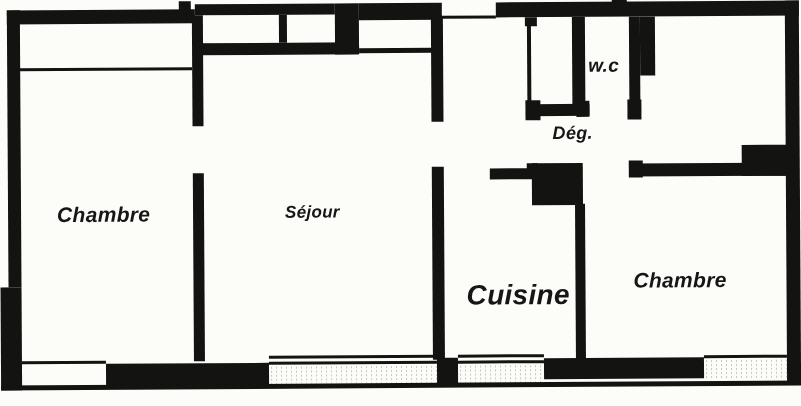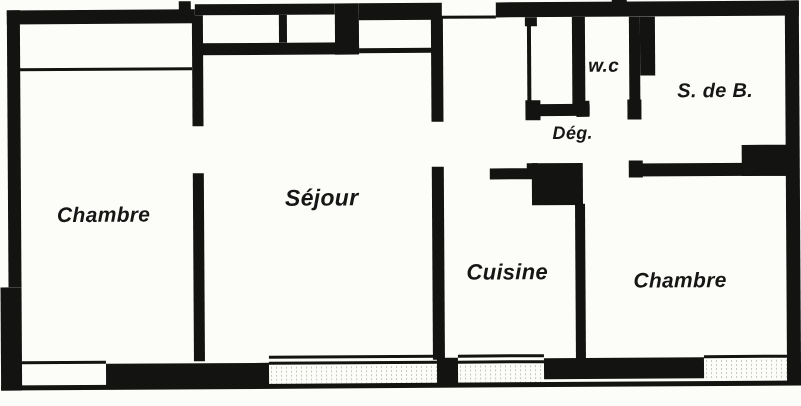--- a/index.html
+++ b/index.html
@@ -86,21 +86,20 @@
     <div class="w" style="left:490px;top:169px;width:43px;height:11px"></div>
     <div class="w" style="left:527px;top:164px;width:11px;height:7px"></div>
     <div class="w" style="left:532px;top:164px;width:51px;height:42px"></div>
     <div class="w" style="left:575px;top:205px;width:10px;height:155px"></div>
 
     <div class="w" style="left:631px;top:165px;width:155px;height:13px"></div>
     <div class="w" style="left:629px;top:162px;width:14px;height:17px"></div>
     <div class="w" style="left:742px;top:147px;width:46px;height:31px"></div>
 
     <span class="lbl" style="left:57px;top:201px;font-size:21px">Chambre</span>
-    <span class="lbl" style="left:285px;top:184px;font-size:23px">Séjour</span>
+    <span class="lbl" style="left:285px;top:202px;font-size:17px">Séjour</span>
     <span class="lbl" style="left:589px;top:56px;font-size:19px">w.c</span>
-    <span class="lbl" style="left:678px;top:81px;font-size:20px">S. de B.</span>
     <span class="lbl" style="left:553px;top:124px;font-size:18px">Dég.</span>
-    <span class="lbl" style="left:466px;top:260px;font-size:22px">Cuisine</span>
+    <span class="lbl" style="left:466px;top:280px;font-size:28px">Cuisine</span>
     <span class="lbl" style="left:633px;top:270px;font-size:21px">Chambre</span>
 
   </div>
 </div>
 
 </body></html>

